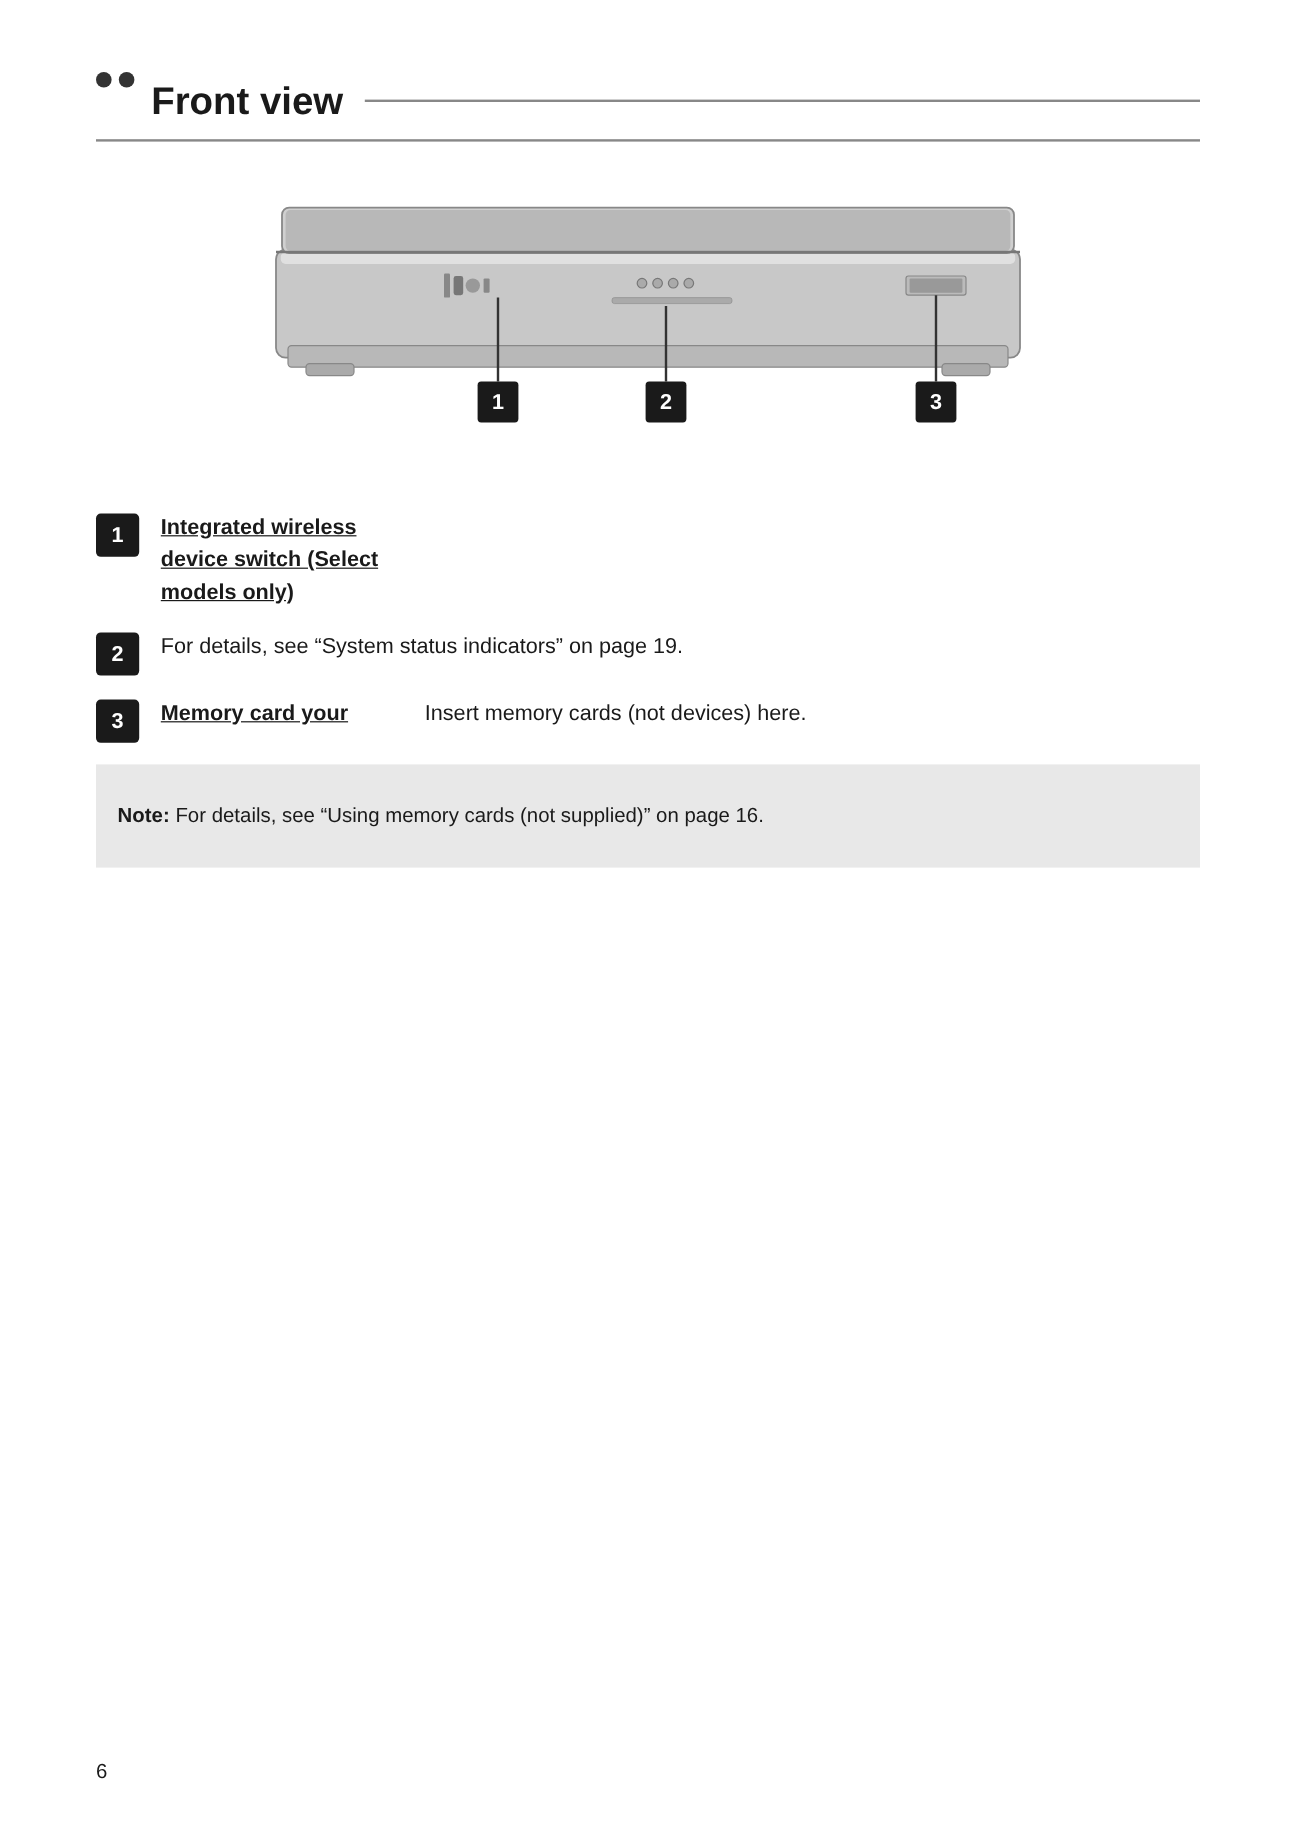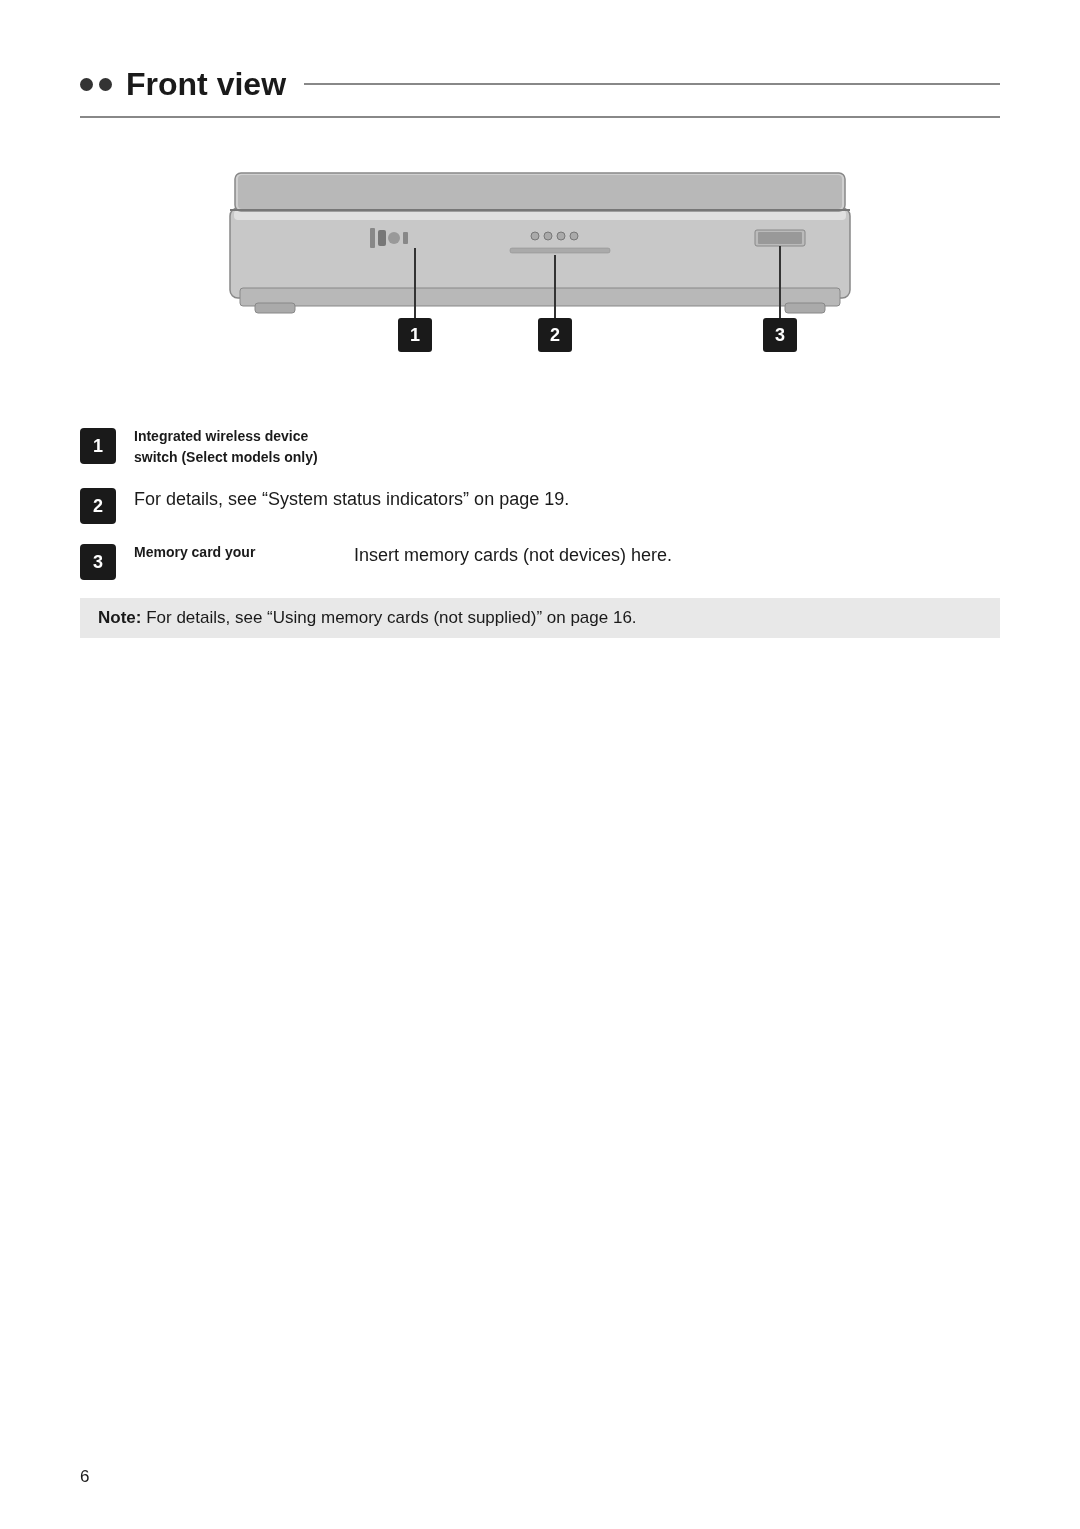--- a/index.html
+++ b/index.html
@@ -16,21 +16,21 @@
       padding: 60px 80px 60px 80px;
     }
     .chapter-title {
       font-size: 19px;
       font-weight: bold;
       margin-bottom: 30px;
       color: #1a1a1a;
     }
     .section-header {
       display: flex;
-      align-items: center;
+      align-items: flex-start;
       margin-bottom: 30px;
       border-bottom: 2px solid #888;
       padding-bottom: 8px;
     }
     .section-header-dots {
       display: flex;
       gap: 6px;
       margin-right: 14px;
     }
     .dot {
@@ -70,33 +70,34 @@
       justify-content: center;
       font-weight: bold;
       font-size: 18px;
       flex-shrink: 0;
       margin-right: 18px;
       margin-top: 2px;
     }
     .callout-label {
       width: 220px;
       font-weight: bold;
-      font-size: 14px;
+      font-size: 18px;
       flex-shrink: 0;
       padding-right: 20px;
+      text-decoration: underline;
     }
     .callout-desc {
       flex: 1;
       font-size: 18px;
       color: #1a1a1a;
     }
     .note-box {
       background: #e8e8e8;
       border: none;
-      padding: 7px 18px;
+      padding: 30px 18px;
       font-size: 17px;
       margin-top: 10px;
       margin-bottom: 30px;
       color: #1a1a1a;
     }
     .note-box strong {
       font-weight: bold;
     }
     .page-number {
       position: fixed;

